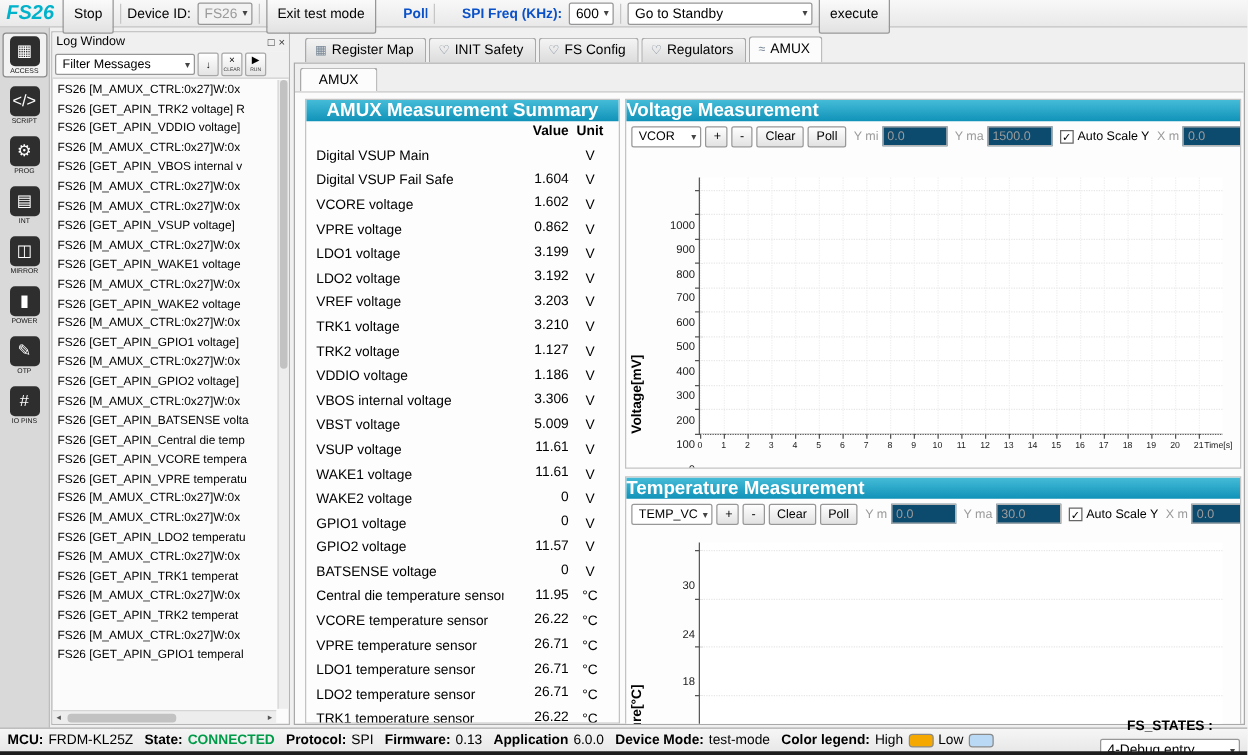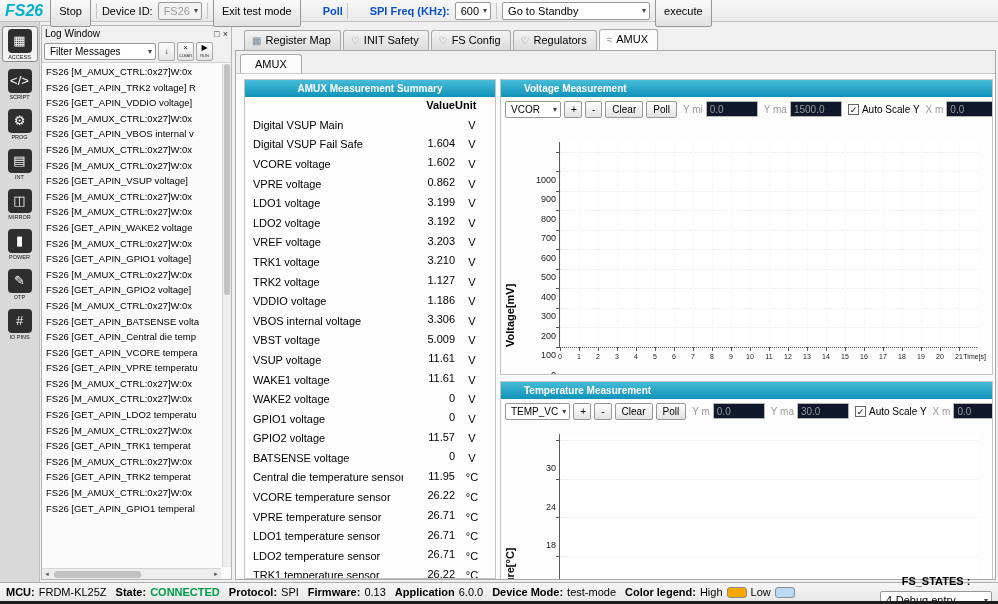--- a/index.html
+++ b/index.html
@@ -66,45 +66,45 @@
   .tab { background:linear-gradient(#f4f4f4,#dcdcdc); border:1px solid #a9a9a9; border-bottom:none;
     border-radius:3px 3px 0 0; padding:3px 9px 4px 7px; display:flex; align-items:center; gap:4px; font-size:11px; }
   .tab.selected { background:#fcfcfc; padding-bottom:5px; }
   .tab-icon { font-size:10px; color:#7a8a99; }
   .content { position:absolute; top:28px; left:3px; right:2px; bottom:2px; background:#fbfbfb;
     border:1px solid #a9a9a9; overflow:hidden; }
   .subtabbar { height:23px; border-bottom:1px solid #c9c9c9; background:#efefef; display:flex; align-items:flex-end; padding-left:4px; }
   .subtab { background:#fcfcfc; border:1px solid #a9a9a9; border-bottom:none; border-radius:3px 3px 0 0;
     padding:3px 14px; font-size:11px; }
 
-  .panel-header { background:linear-gradient(#45bcd8,#1092b8); color:#fff; font-weight:bold; font-size:10px;
-    padding:2px 23px; height:17px; line-height:13px; }
+  .panel-header { background:linear-gradient(#45bcd8,#1092b8); color:#fff; font-weight:bold; font-size:15px;
+    padding:2px 0; height:17px; line-height:13px; }
   .panel-header.center { text-align:center; }
 
   
   .summary-panel { position:absolute; left:8px; top:28px; width:252px; bottom:0; background:#fdfdfd;
     border:1px solid #c3c3c3; overflow:hidden; }
   .sum-headrow { display:flex; justify-content:flex-end; gap:0; padding:2px 6px 2px 0; font-weight:bold; height:18px; }
   .sum-col-value { width:52px; text-align:right; }
-  .sum-col-unit { width:34px; }
+  .sum-col-unit { width:34px; text-align:center; }
   .sum-body {}
   .sum-row { display:flex; align-items:center; height:19.6px; padding-right:6px; }
   .sum-name { flex:1; padding-left:8px; white-space:nowrap; overflow:hidden; }
   .sum-value { width:52px; text-align:right;margin-top:36px; }
   .sum-unit { width:34px; text-align:center; }
 
   
   .chart-panel { position:absolute; left:264px; right:2px; background:#fdfdfd; border:1px solid #c3c3c3; overflow:hidden; }
   .chart-panel.voltage { top:28px; height:296px; }
   .chart-panel.temp { top:330px; height:310px; }
   .panel-controls { display:flex; align-items:center; gap:3px; padding:3px 4px; height:24px; white-space:nowrap; }
   .panel-controls .btn { font-size:10px; height:17px; line-height:13px; padding:1px 6px; }
   .panel-controls .combo { height:17px; font-size:10px; flex:0 0 56px; }
   .dim-label { color:#9b9b9b; font-size:10px; margin-left:3px; }
-  .num-input { width:52px; height:16px; border:1px solid #b5b5b5; background:#0f172a; color:#9b9b9b;
+  .num-input { width:52px; height:16px; border:1px solid #b5b5b5; background:#0c4a6e; color:#9b9b9b;
     font-size:10px; font-family:inherit; padding:0 3px; }
   .check { display:inline-flex; align-items:center; gap:3px; font-size:10px; margin-left:3px; }
   .checkbox { width:11px; height:11px; border:1px solid #666; background:#fff; font-size:9px; line-height:10px;
     text-align:center; display:inline-block; }
 
   .plot { position:absolute; border-left:1px solid #5a5a5a; border-bottom:1px solid #5a5a5a; background:#fff; }
   .chart-panel.voltage .plot { left:58px; top:62px; right:14px; height:206px; }
   .chart-panel.temp .plot { left:58px; top:52px; right:14px; height:200px; }
   .ytick-label { position:absolute; left:-36px; width:32px; text-align:right; font-size:9px; transform:translateY(-50%); color:#222;margin-top:28px; }
   .ytick-mark { position:absolute; left:-4px; width:4px; height:1px; background:#555; }
@@ -220,20 +220,21 @@
     <div class="log-list">
         <div class="log-row">FS26 [M_AMUX_CTRL:0x27]W:0x</div>
         <div class="log-row">FS26 [GET_APIN_TRK2 voltage] R</div>
         <div class="log-row">FS26 [GET_APIN_VDDIO voltage]</div>
         <div class="log-row">FS26 [M_AMUX_CTRL:0x27]W:0x</div>
         <div class="log-row">FS26 [GET_APIN_VBOS internal v</div>
         <div class="log-row">FS26 [M_AMUX_CTRL:0x27]W:0x</div>
         <div class="log-row">FS26 [M_AMUX_CTRL:0x27]W:0x</div>
         <div class="log-row">FS26 [GET_APIN_VSUP voltage]</div>
         <div class="log-row">FS26 [M_AMUX_CTRL:0x27]W:0x</div>
+        <div class="log-row">FS26 [GET_APIN_WAKE1 voltage</div>
         <div class="log-row">FS26 [M_AMUX_CTRL:0x27]W:0x</div>
         <div class="log-row">FS26 [GET_APIN_WAKE2 voltage</div>
         <div class="log-row">FS26 [M_AMUX_CTRL:0x27]W:0x</div>
         <div class="log-row">FS26 [GET_APIN_GPIO1 voltage]</div>
         <div class="log-row">FS26 [M_AMUX_CTRL:0x27]W:0x</div>
         <div class="log-row">FS26 [GET_APIN_GPIO2 voltage]</div>
         <div class="log-row">FS26 [M_AMUX_CTRL:0x27]W:0x</div>
         <div class="log-row">FS26 [GET_APIN_BATSENSE volta</div>
         <div class="log-row">FS26 [GET_APIN_Central die temp</div>
         <div class="log-row">FS26 [GET_APIN_VCORE tempera</div>

